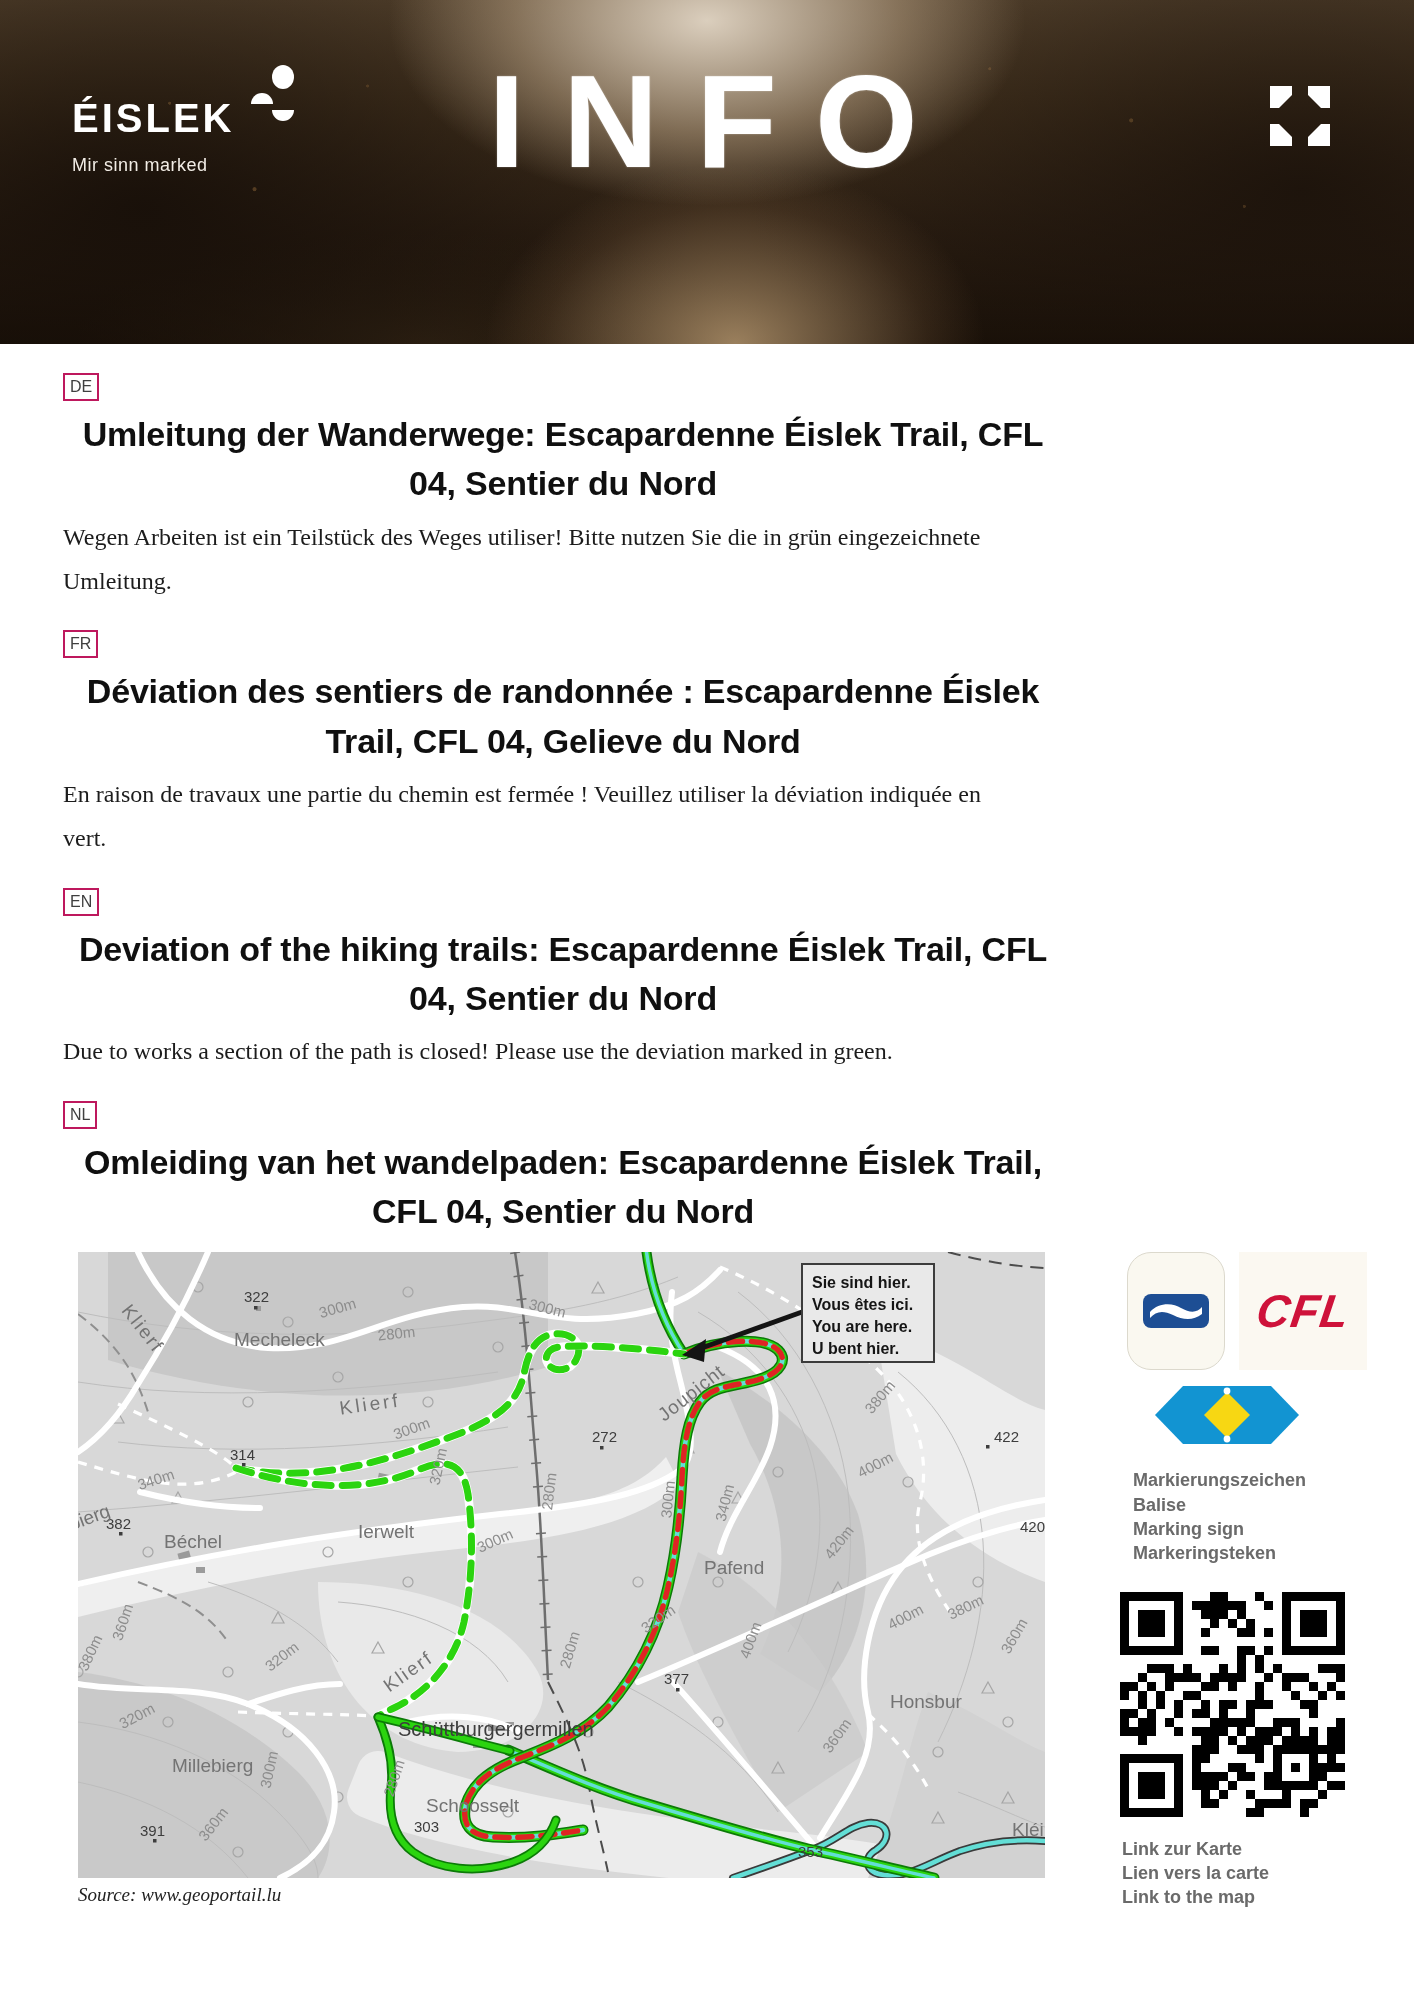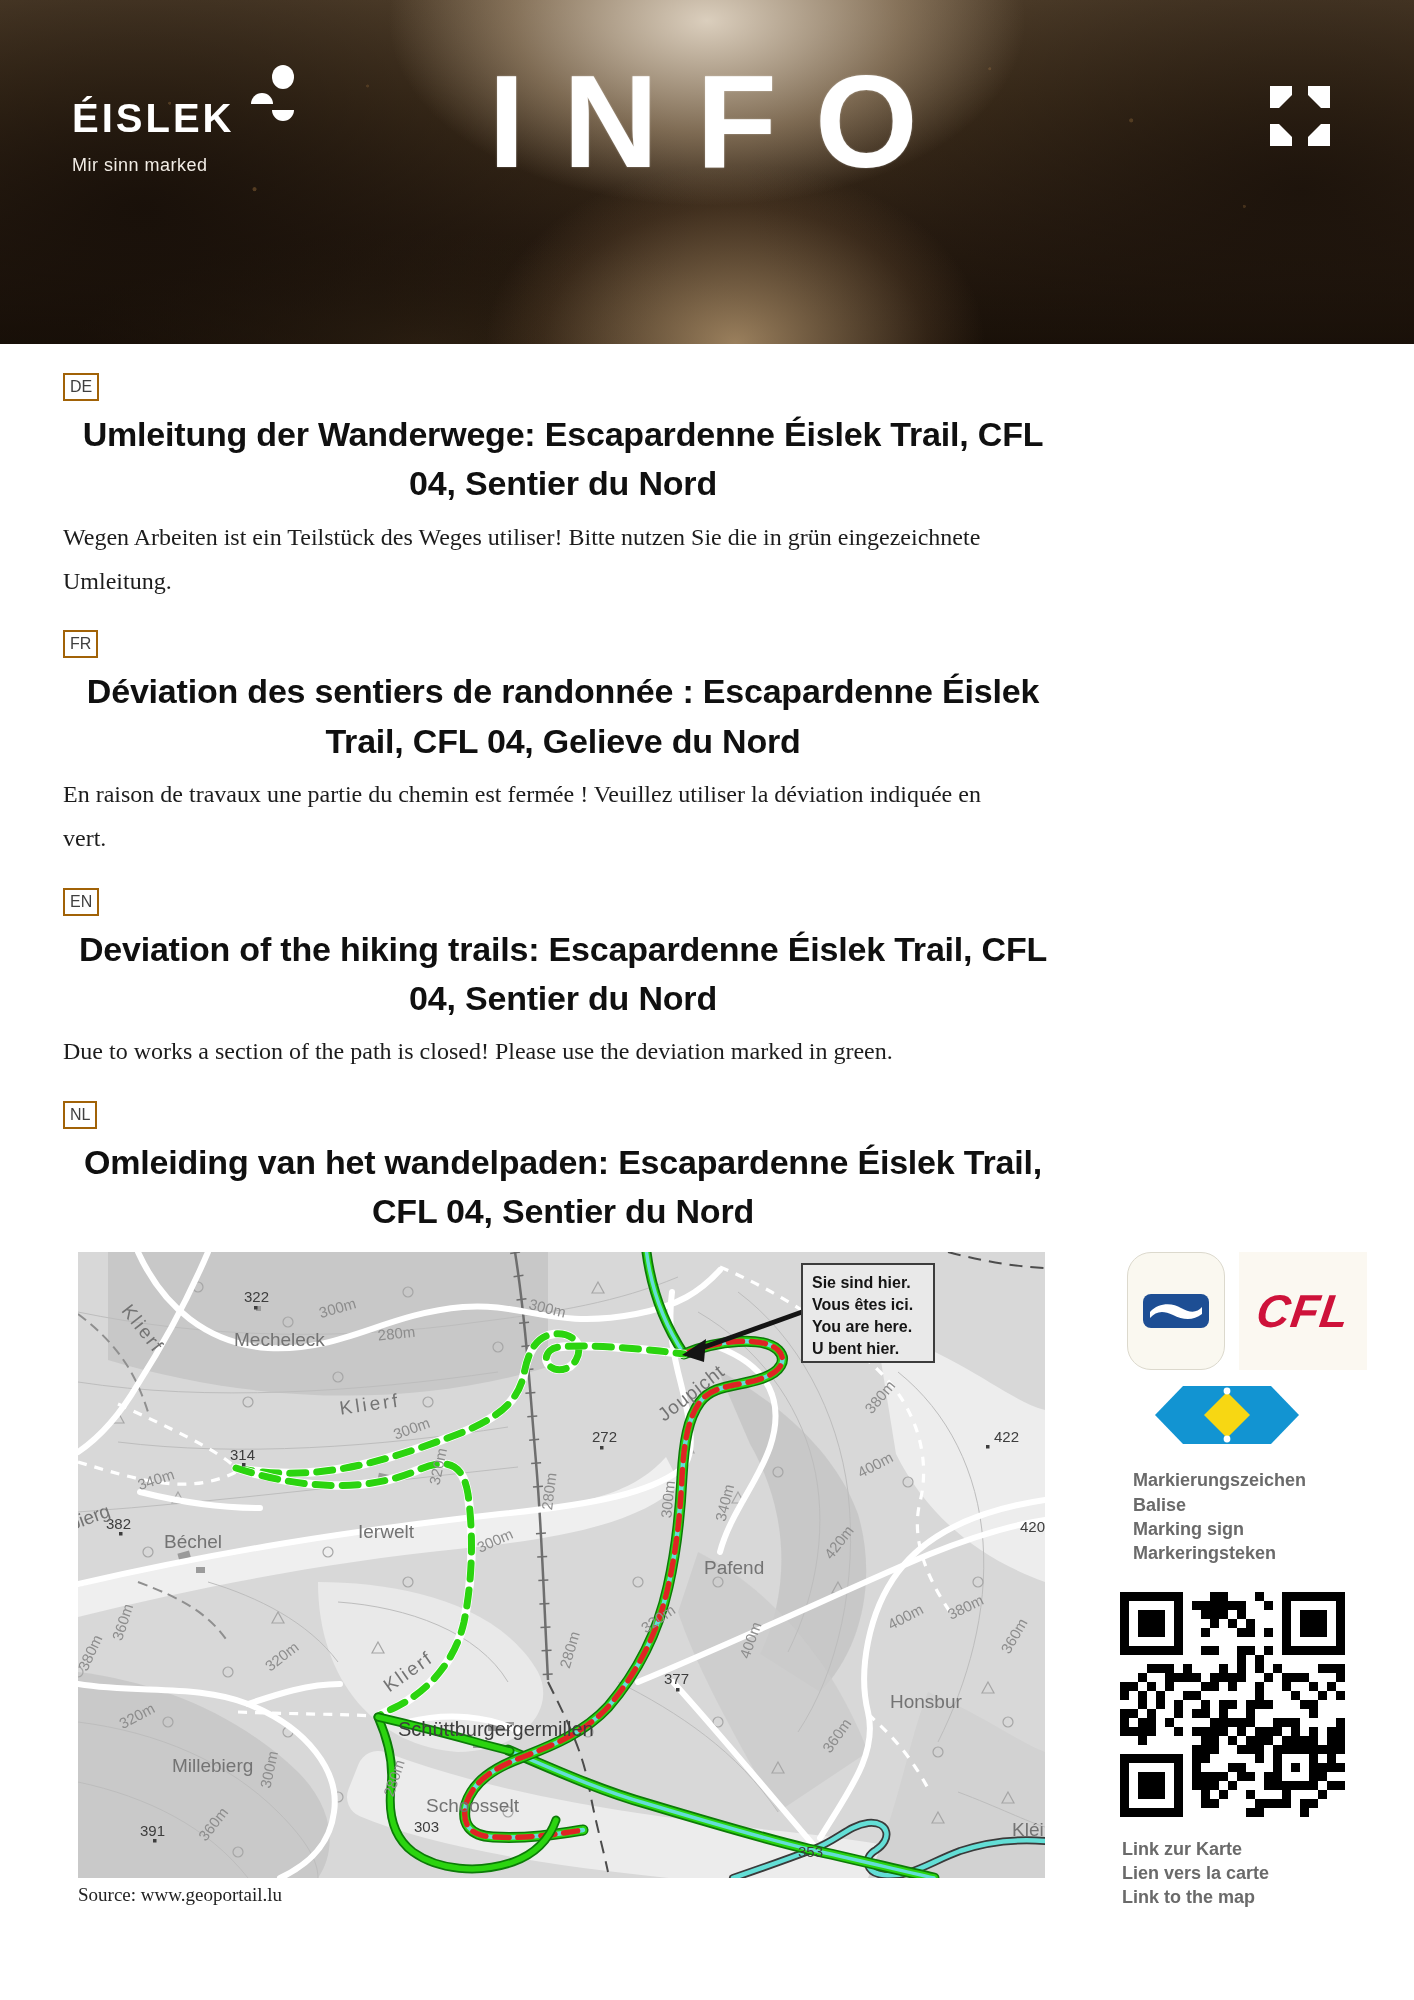--- a/index.html
+++ b/index.html
@@ -36,37 +36,37 @@
     position:absolute; left:0; right:8px; top:46px; text-align:center; z-index:2;
     color:#fff; font-size:132px; font-weight:700; letter-spacing:38px; text-indent:38px;
     text-shadow:0 0 2px rgba(255,255,255,.4);
   }
   .hero-x{ position:absolute; right:82px; top:84px; z-index:3; }
 
   
   .sections{ padding:2px 60px 0 63px; }
   .lang-badge{
     display:inline-block; margin:27px 0 9px; padding:0 5px;
-    border:2px solid #a16207; color:#3f3f3f; font-size:16px; font-weight:400; line-height:24px;
+    border:2px solid #be185d; color:#3f3f3f; font-size:16px; font-weight:400; line-height:24px;
   }
   .lang-heading{
     font-size:34px; font-weight:700; color:#101010; line-height:1.45;
     letter-spacing:-.2px; max-width:1000px;text-align:center;
   }
   .lang-body{
     font-family:"Liberation Serif", serif; font-size:24px; color:#1c1c1c;
     line-height:1.85; max-width:965px; margin-top:6px;
   }
 
   
   .bottom{ display:flex; align-items:flex-start; padding:16px 0 0 78px; }
   .map-wrap{ width:967px; }
   .map-svg{ display:block; background:#d8d8d8; }
   .map-source{
-    font-family:"Liberation Serif", serif; font-size:19px; color:#222;
+    font-family:"Liberation Serif", serif; font-style:italic; font-size:19px; color:#222;
     margin-top:6px;
   }
   .map-label-c{ font-size:15px; fill:#8d8d8d; font-family:"Liberation Sans",sans-serif; }
   .map-label-p{ font-size:19px; fill:#737373; font-family:"Liberation Sans",sans-serif; }
   .map-label-s{ font-size:15px; fill:#3d3d3d; font-family:"Liberation Sans",sans-serif; }
   .yah-text{ font-size:16px; font-weight:700; fill:#151515; font-family:"Liberation Sans",sans-serif; }
 
   .right-col{ width:270px; margin-left:66px; }
   .logo-row{ display:flex; align-items:flex-start; }
   .wave-card{

